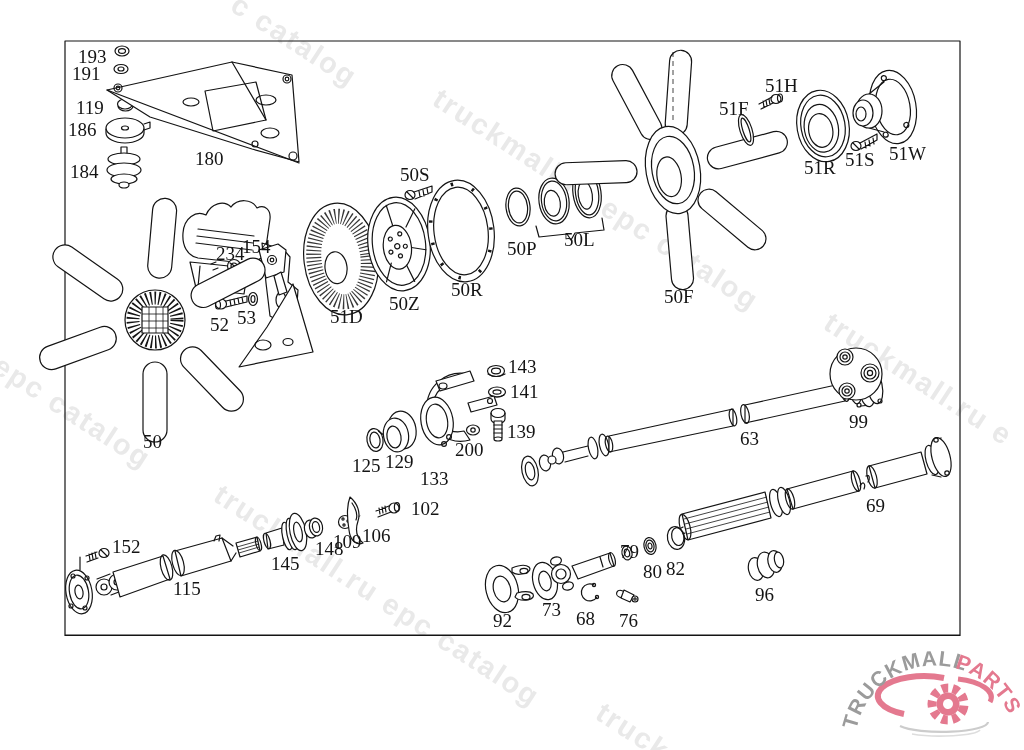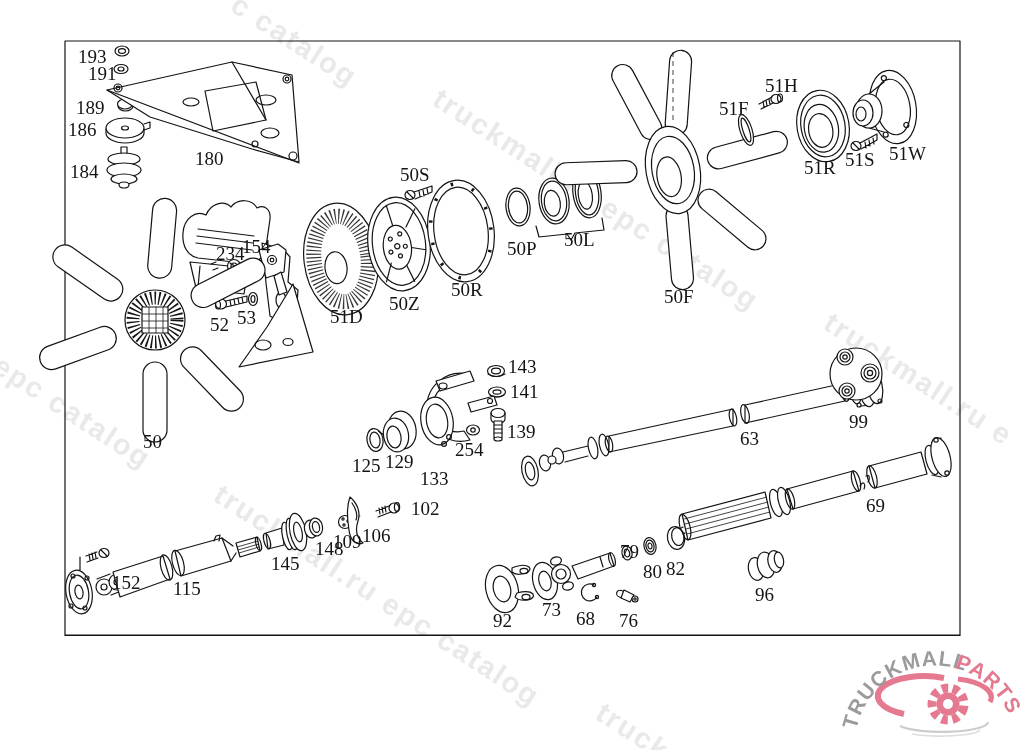--- a/index.html
+++ b/index.html
@@ -535,22 +535,22 @@
     <g transform="translate(775,561.5) rotate(-12)">
         <ellipse class="fw" rx="7" ry="11"></ellipse>
       </g>
     <g transform="translate(779,560) rotate(-12)">
         <ellipse class="fw" rx="4.5" ry="8"></ellipse>
       </g>
   </g>
 </svg>
 
 <div class="lbl" style="left:78px;top:46px">193</div>
-<div class="lbl" style="left:88px;top:63px">191</div>
-<div class="lbl" style="left:76px;top:97px">189</div>
+<div class="lbl" style="left:72px;top:63px">191</div>
+<div class="lbl" style="left:76px;top:97px">119</div>
 <div class="lbl" style="left:68px;top:119px">186</div>
 <div class="lbl" style="left:70px;top:161px">184</div>
 <div class="lbl" style="left:195px;top:148px">180</div>
 <div class="lbl" style="left:216px;top:243px">234</div>
 <div class="lbl" style="left:242px;top:236px">154</div>
 <div class="lbl" style="left:210px;top:314px">52</div>
 <div class="lbl" style="left:237px;top:307px">53</div>
 <div class="lbl" style="left:330px;top:306px">51D</div>
 <div class="lbl" style="left:389px;top:293px">50Z</div>
 <div class="lbl" style="left:143px;top:431px">50</div>
@@ -560,28 +560,28 @@
 <div class="lbl" style="left:564px;top:229px">50L</div>
 <div class="lbl" style="left:664px;top:286px">50F</div>
 <div class="lbl" style="left:719px;top:98px">51F</div>
 <div class="lbl" style="left:765px;top:75px">51H</div>
 <div class="lbl" style="left:804px;top:157px">51R</div>
 <div class="lbl" style="left:845px;top:149px">51S</div>
 <div class="lbl" style="left:889px;top:143px">51W</div>
 <div class="lbl" style="left:508px;top:356px">143</div>
 <div class="lbl" style="left:510px;top:381px">141</div>
 <div class="lbl" style="left:507px;top:421px">139</div>
-<div class="lbl" style="left:455px;top:439px">254</div>
+<div class="lbl" style="left:455px;top:439px">200</div>
 <div class="lbl" style="left:420px;top:468px">133</div>
 <div class="lbl" style="left:385px;top:451px">129</div>
 <div class="lbl" style="left:352px;top:455px">125</div>
 <div class="lbl" style="left:740px;top:428px">63</div>
 <div class="lbl" style="left:849px;top:411px">99</div>
 <div class="lbl" style="left:866px;top:495px">69</div>
-<div class="lbl" style="left:112px;top:572px">152</div>
+<div class="lbl" style="left:112px;top:536px">152</div>
 <div class="lbl" style="left:173px;top:578px">115</div>
 <div class="lbl" style="left:271px;top:553px">145</div>
 <div class="lbl" style="left:315px;top:538px">148</div>
 <div class="lbl" style="left:333px;top:531px">109</div>
 <div class="lbl" style="left:362px;top:525px">106</div>
 <div class="lbl" style="left:411px;top:498px">102</div>
 <div class="lbl" style="left:493px;top:610px">92</div>
 <div class="lbl" style="left:542px;top:599px">73</div>
 <div class="lbl" style="left:576px;top:608px">68</div>
 <div class="lbl" style="left:619px;top:610px">76</div>

